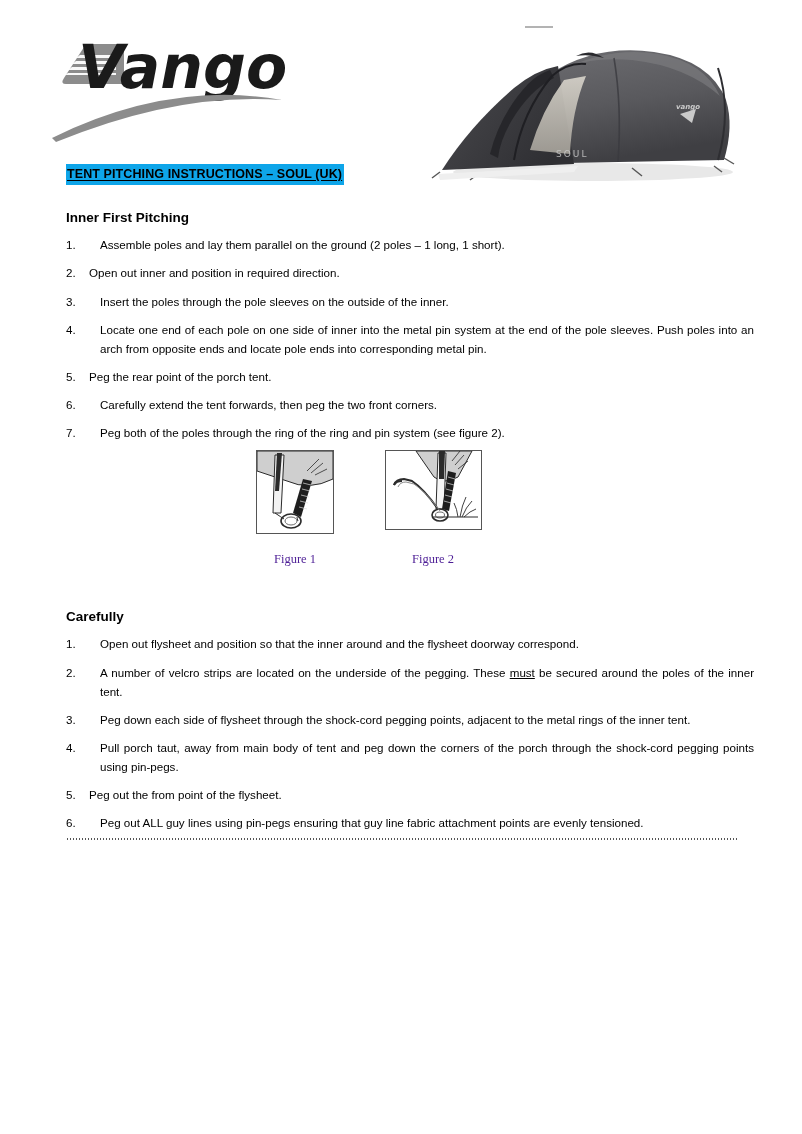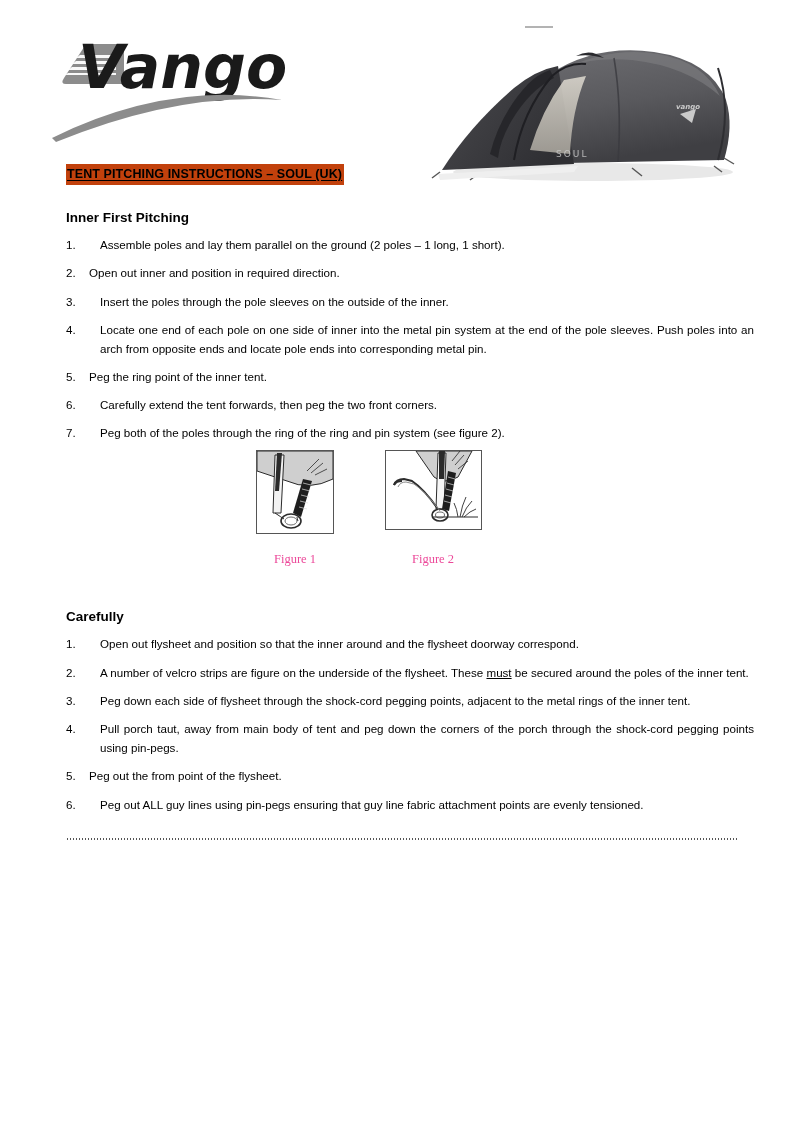--- a/index.html
+++ b/index.html
@@ -56,21 +56,21 @@
     width: 688px;
   }
 
   .doc-title {
     font-size: 12.5px;
     font-weight: bold;
     letter-spacing: .1px;
     line-height: 1.5;
     margin: 0 0 9px 0;
     display: inline-block;
-    background: #c2410c;
+    background: #0ea5e9;
     text-decoration: underline;
     text-underline-offset: 2px;
     padding: 1px 2px 1px 1px;
     text-align: right;
   }
   .title-wrap { line-height: 0; }
 
   h2.section {
     font-size: 13.5px;
     font-weight: bold;
@@ -116,21 +116,21 @@
     background: #fff;
     box-sizing: border-box;
     overflow: hidden;
   }
   #fig1-box { left: 256px; top: 450px; width: 78px; height: 84px; }
   #fig2-box { left: 385px; top: 450px; width: 97px; height: 80px; }
   .fig-caption {
     position: absolute;
     font-family: "Liberation Serif", serif;
     font-size: 12.5px;
-    color: #ec4899;
+    color: #4c1d95;
     text-align: center;
   }
   #fig1-cap { left: 245px; top: 552px; width: 100px; }
   #fig2-cap { left: 383px; top: 552px; width: 100px; }
 
   
   #footer-rule {
     position: absolute;
     left: 66px;
     top: 838px;
@@ -242,21 +242,21 @@
     <li>
       <span class="num">3.</span>
       <span>Insert the poles through the pole sleeves on the outside of the inner.</span>
     </li>
     <li>
       <span class="num">4.</span>
       <span>Locate one end of each pole on one side of inner into the metal pin system at the end of the pole sleeves.  Push poles into an arch from opposite ends and locate pole ends into corresponding metal pin.</span>
     </li>
     <li class="tight">
       <span class="num">5.</span>
-      <span>Peg the ring point of the inner tent.</span>
+      <span>Peg the rear point of the porch tent.</span>
     </li>
     <li>
       <span class="num">6.</span>
       <span>Carefully extend the tent forwards, then peg the two front corners.</span>
     </li>
     <li>
       <span class="num">7.</span>
       <span>Peg both of the poles through the ring of the ring and pin system (see figure 2).</span>
     </li>
   </ol>
@@ -264,21 +264,21 @@
   <div style="height:150px"></div>
 
   <h2 class="section">Carefully</h2>
   <ol class="steps">
     <li>
       <span class="num">1.</span>
       <span>Open out flysheet and position so that the inner around and the flysheet doorway correspond.</span>
     </li>
     <li>
       <span class="num">2.</span>
-      <span>A number of velcro strips are figure on the underside of the flysheet. These </span><span class="u">must</span><span> be secured around the poles of the inner tent.</span>
+      <span>A number of velcro strips are located on the underside of the pegging. These </span><span class="u">must</span><span> be secured around the poles of the inner tent.</span>
     </li>
     <li>
       <span class="num">3.</span>
       <span>Peg down each side of flysheet through the shock-cord pegging points, adjacent to the metal rings of the inner tent.</span>
     </li>
     <li>
       <span class="num">4.</span>
       <span>Pull porch taut, away from main body of tent and peg down the corners of the porch through the shock-cord pegging points using pin-pegs.</span>
     </li>
     <li class="tight">

